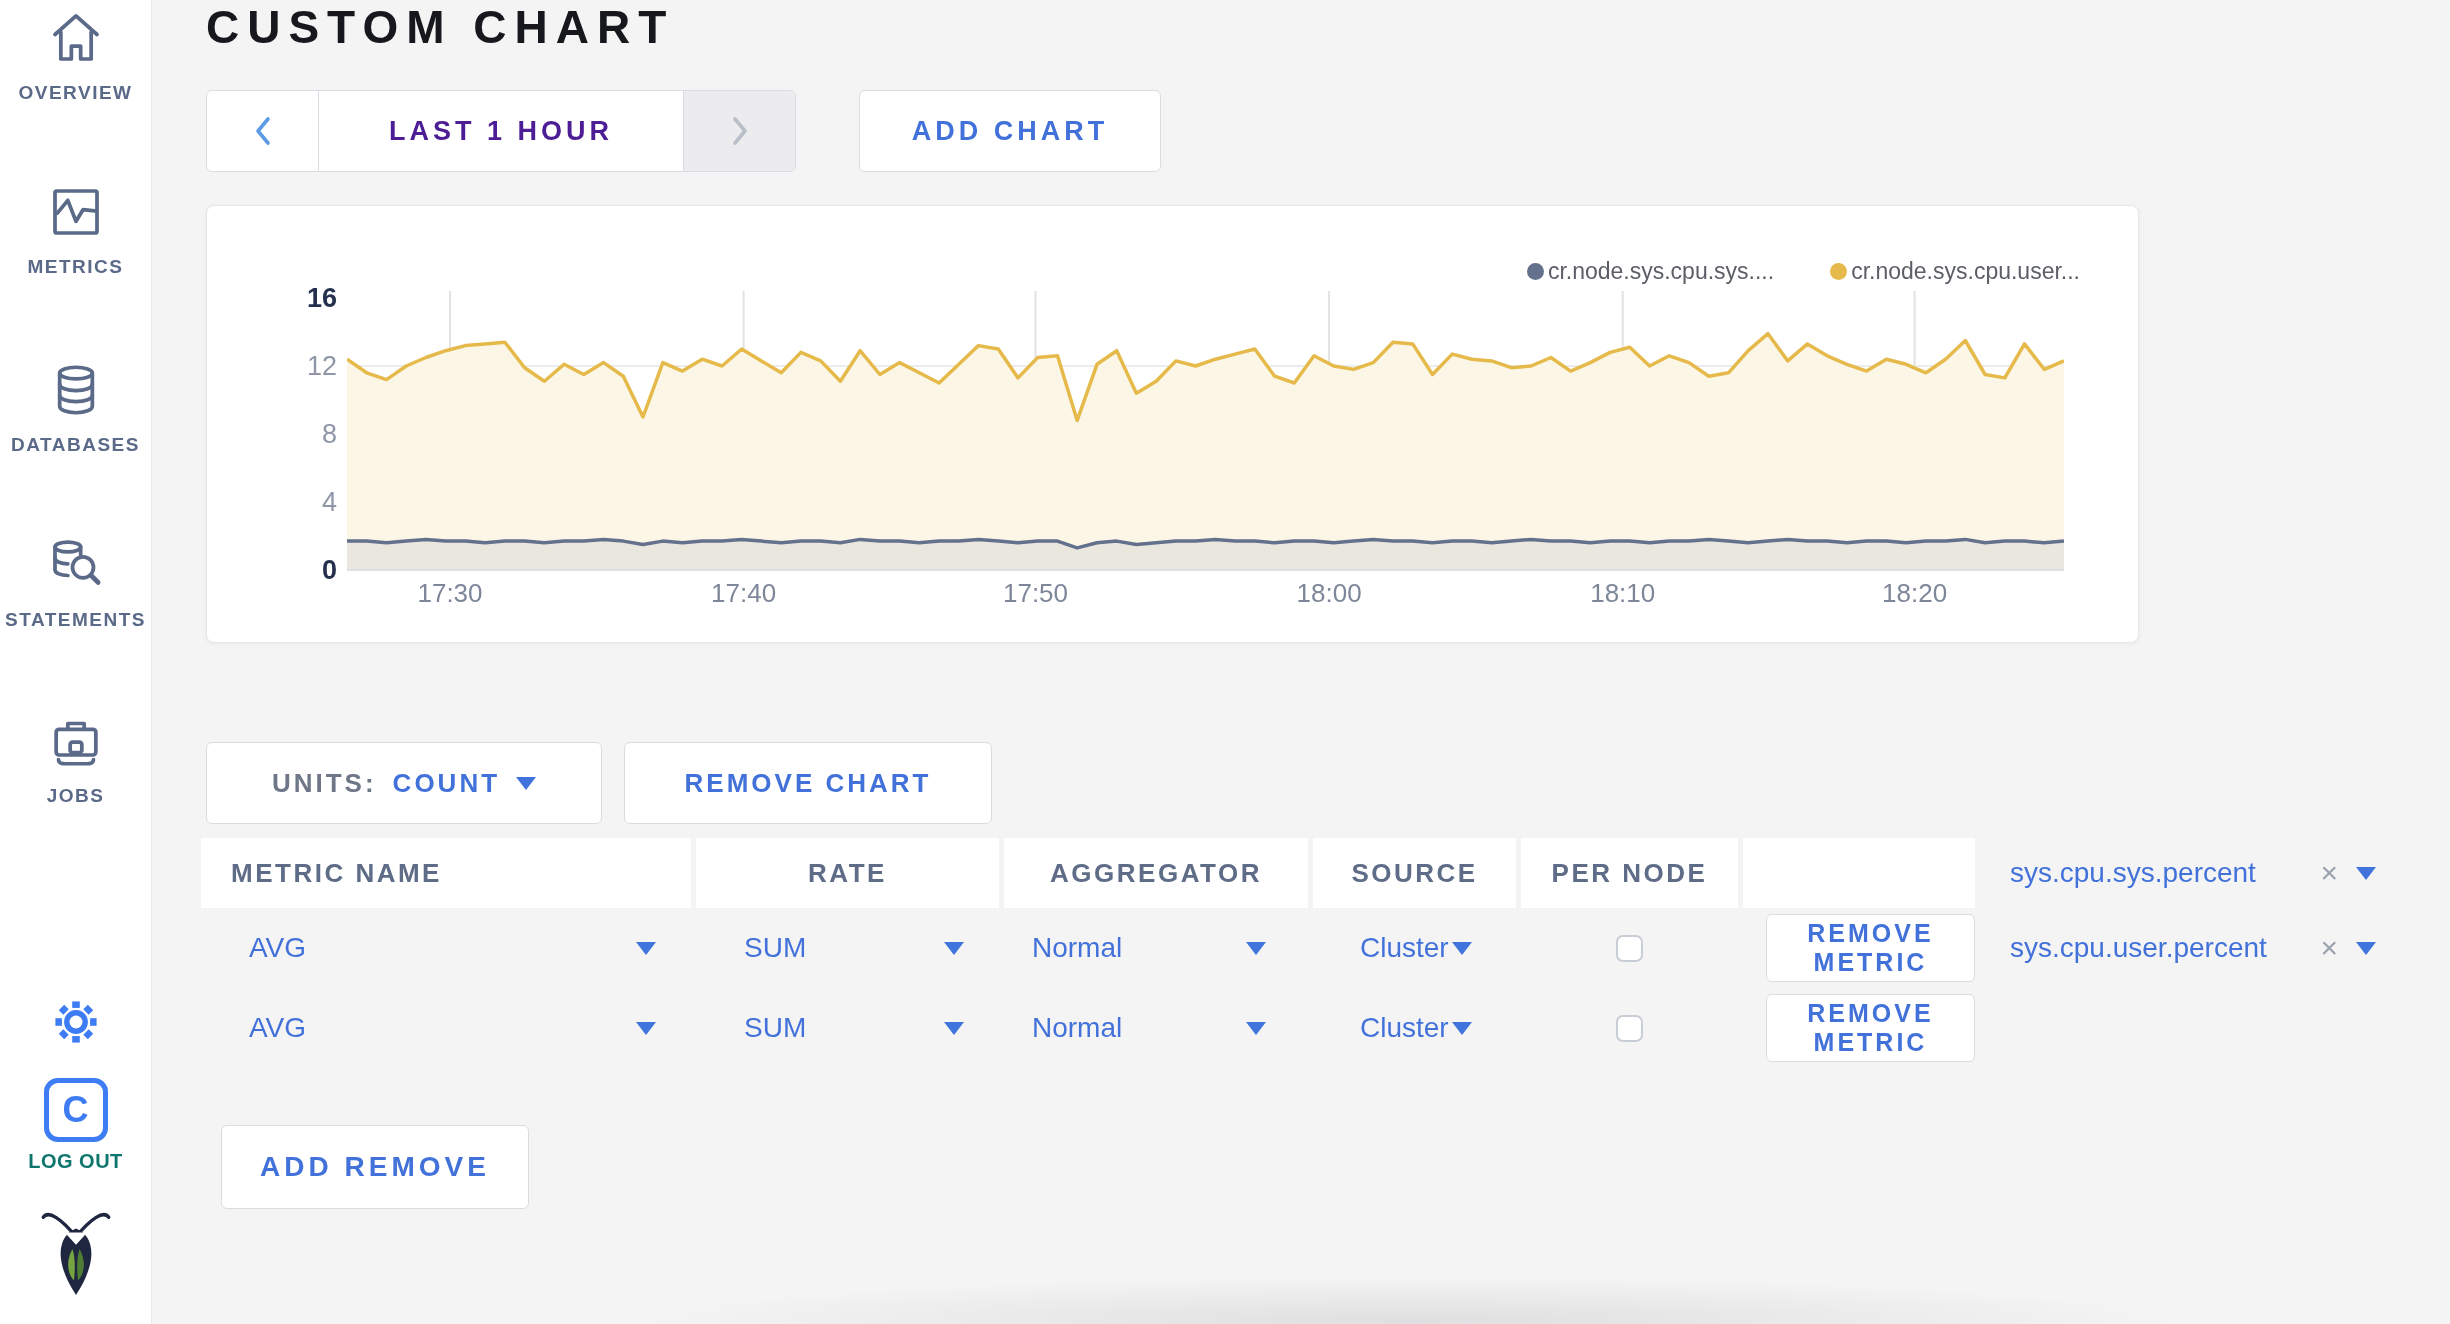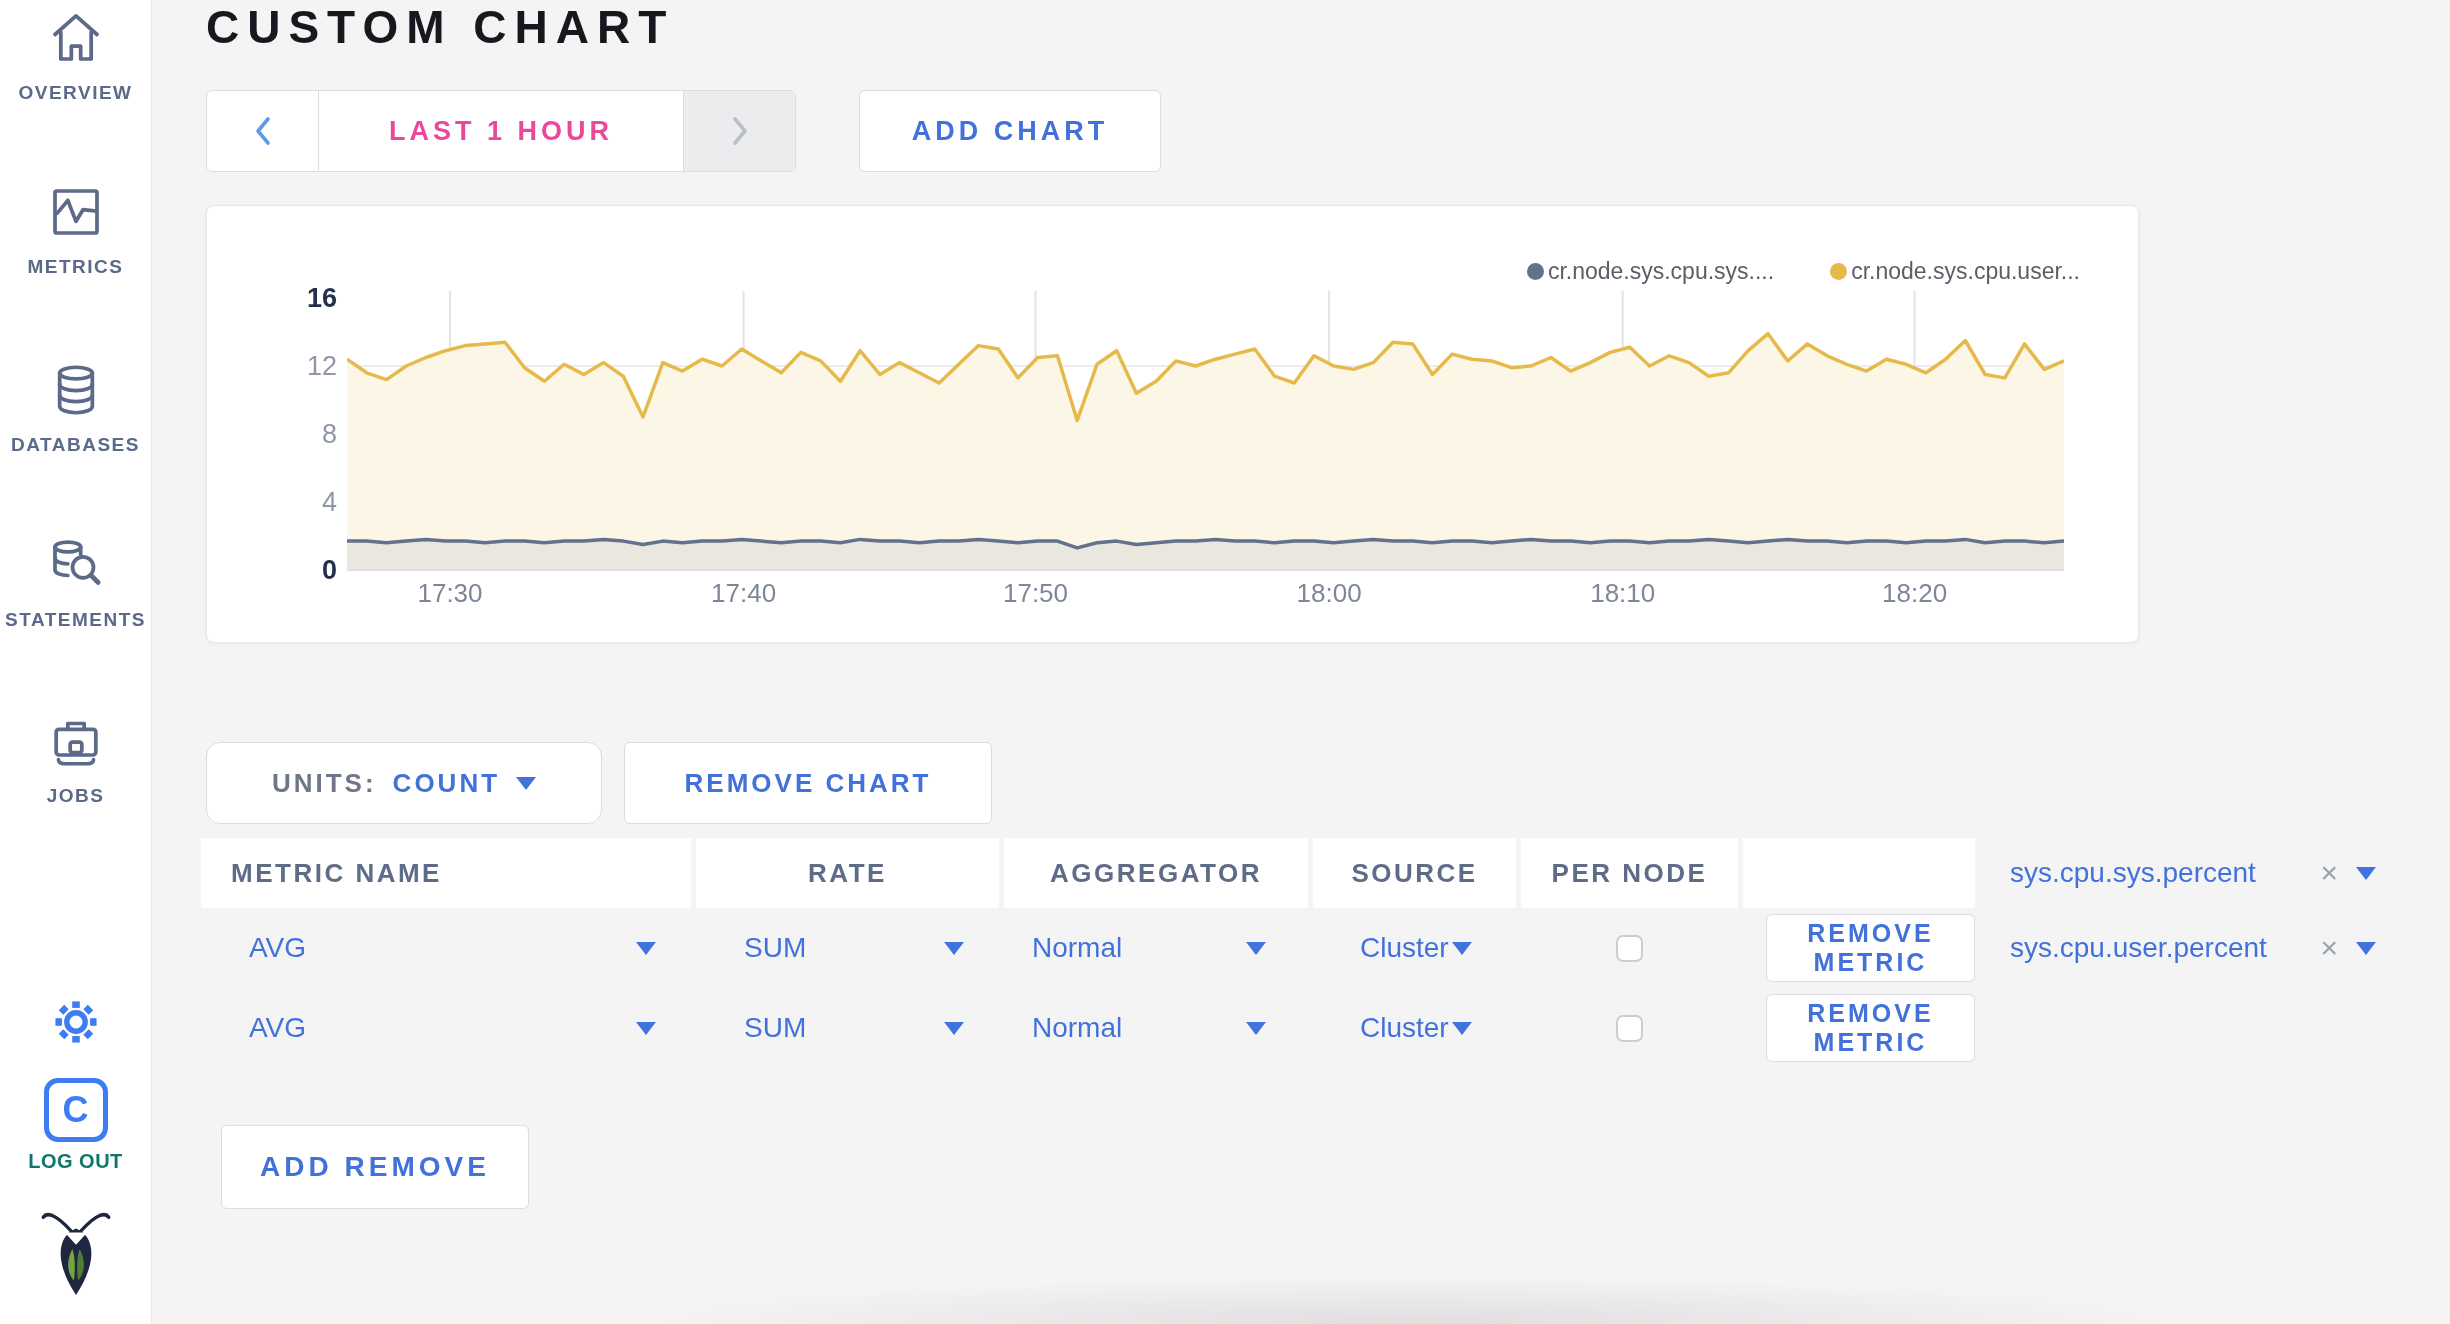--- a/index.html
+++ b/index.html
@@ -34,21 +34,21 @@
     font-size:46px; font-weight:bold; letter-spacing:8px; color:#17181d;
   }
   .controls-row { position:absolute; left:53px; top:90px; display:flex; align-items:center; }
   .time-picker {
     display:flex; height:82px; background:#ffffff;
     border:1px solid #d9dce3; border-radius:6px; overflow:hidden;
   }
   .tp-seg { display:flex; align-items:center; justify-content:center; cursor:pointer; }
   .tp-prev { width:112px; border-right:1px solid #d9dce3; }
   .tp-label {
-    width:364px; font-size:27px; letter-spacing:4px; color:#ec4899; font-weight:bold;
+    width:364px; font-size:27px; letter-spacing:4px; color:#4c1d95; font-weight:bold;
   }
   .tp-next { width:112px; background:#ececee; border-left:1px solid #d9dce3; }
   .btn {
     background:#ffffff; border:1px solid #d9dce3; border-radius:6px;
     color:#4272d9; font-weight:bold; cursor:pointer;
     display:flex; align-items:center; justify-content:center;
     font-family:"Liberation Sans", sans-serif;
   }
   .add-chart-btn { margin-left:63px; width:302px; height:82px; font-size:27px; letter-spacing:4px; }
   
@@ -65,21 +65,21 @@
   .y-dark { color:#25304e; font-weight:bold; }
   .y-grey { color:#8e96a8; }
   .plot-svg { position:absolute; left:140px; top:85px; }
   .x-label {
     position:absolute; top:372px; transform:translateX(-50%);
     font-size:26px; color:#7e8799; white-space:nowrap;
   }
   
   .units-row { position:absolute; left:53px; top:742px; display:flex; gap:22px; }
   .units-box {
-    width:396px; height:82px; background:#fff; border:1px solid #d9dce3; border-radius:14px;
+    width:396px; height:82px; background:#fff; border:1px solid #d9dce3; border-radius:6px;
     display:flex; align-items:center; justify-content:center; gap:16px; cursor:pointer;
   }
   .units-label { font-size:26px; letter-spacing:3px; font-weight:bold; color:#6e7687; }
   .units-value { font-size:26px; letter-spacing:3px; font-weight:bold; color:#4272d9; }
   .remove-chart-btn { width:368px; height:82px; font-size:26px; letter-spacing:3px; }
   
   .metrics-table {
     position:absolute; left:48px; top:838px; width:2210px;
     display:grid;
     grid-template-columns:490px 303px 304px 203px 217px 232px 431px;

